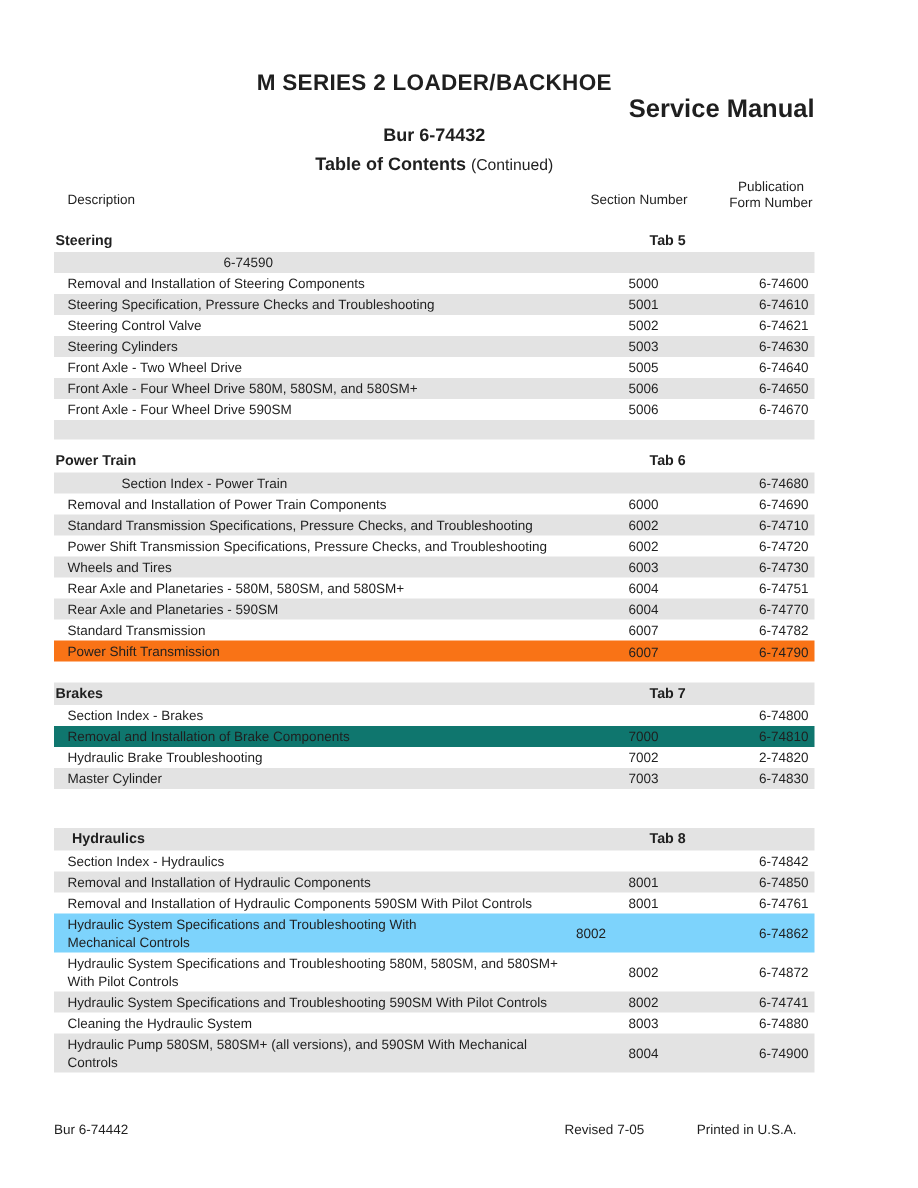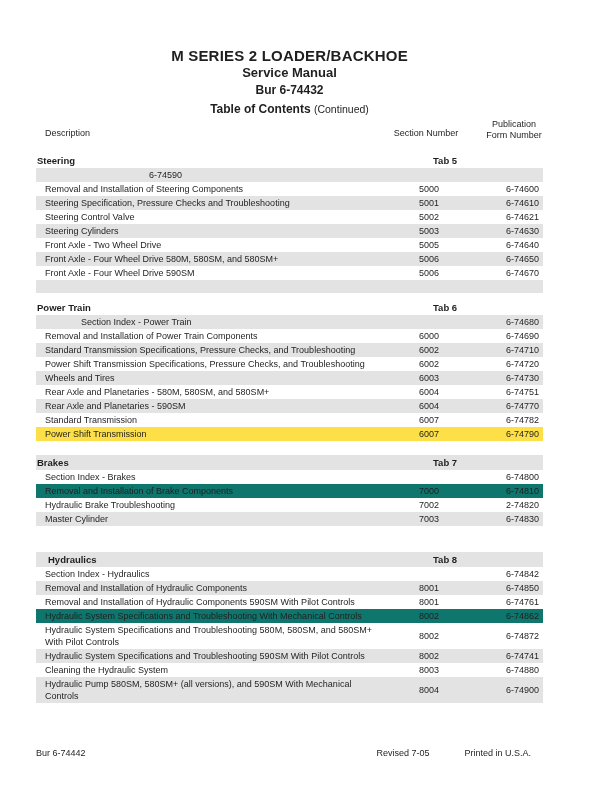--- a/index.html
+++ b/index.html
@@ -5,21 +5,21 @@
   html,body{margin:0;padding:0;background:#888;}
   .page{
     position:relative;width:612px;height:792px;margin:0 auto;
     background:#ffffff;color:#1f1f1f;
     font-family:Liberation Sans, sans-serif;
     overflow:hidden;
   }
   
   .doc-header{position:absolute;left:36px;top:47px;width:507px;text-align:center;}
   .doc-title{font-size:15px;font-weight:bold;letter-spacing:.2px;line-height:17px;}
-  .doc-subtitle{font-size:13px;font-weight:bold;line-height:18px;}
+  .doc-subtitle{font-size:17px;font-weight:bold;line-height:18px;text-align:right;}
   .doc-form{font-size:12px;font-weight:bold;line-height:17px;}
   .toc-line{margin-top:3px;font-size:12px;font-weight:bold;line-height:15px;}
   .toc-continued{font-size:10.5px;font-weight:normal;}
   
   .colhead{position:absolute;left:36px;top:119px;width:507px;height:22px;font-size:9px;}
   .colhead .c-desc{position:absolute;left:9px;bottom:3px;}
   .colhead .c-sec{position:absolute;left:320px;bottom:3px;width:140px;text-align:center;}
   .colhead .c-pub{position:absolute;right:-4px;bottom:0;width:66px;text-align:center;line-height:11px;}
   
   .toc-body{position:absolute;left:36px;top:153px;width:507px;}
@@ -151,21 +151,21 @@
         <div class="row shaded" style="background: rgb(227, 227, 227);">
           <span class="r-desc">Rear Axle and Planetaries - 590SM</span>
           <span class="r-sec">6004</span>
           <span class="r-pub">6-74770</span>
         </div>
         <div class="row">
           <span class="r-desc">Standard Transmission</span>
           <span class="r-sec">6007</span>
           <span class="r-pub">6-74782</span>
         </div>
-        <div class="row shaded" style="background: #fde047;">
+        <div class="row shaded" style="background: #f97316; align-items: flex-end;">
           <span class="r-desc">Power Shift Transmission</span>
           <span class="r-sec">6007</span>
           <span class="r-pub">6-74790</span>
         </div>
       </div>
       <div class="section sec-2">
         <div class="sec-header shaded" style="background: rgb(227, 227, 227);">
           <span class="sh-name">Brakes</span>
           <span class="sh-tab">Tab 7</span>
         </div>
@@ -203,21 +203,21 @@
         <div class="row shaded" style="background: rgb(227, 227, 227);">
           <span class="r-desc">Removal and Installation of Hydraulic Components</span>
           <span class="r-sec">8001</span>
           <span class="r-pub">6-74850</span>
         </div>
         <div class="row">
           <span class="r-desc">Removal and Installation of Hydraulic Components 590SM With Pilot Controls</span>
           <span class="r-sec">8001</span>
           <span class="r-pub">6-74761</span>
         </div>
-        <div class="row shaded" style="background: #0f766e;">
+        <div class="row shaded" style="background: #7dd3fc; gap: 35px;">
           <span class="r-desc">Hydraulic System Specifications and Troubleshooting With Mechanical Controls</span>
           <span class="r-sec">8002</span>
           <span class="r-pub">6-74862</span>
         </div>
         <div class="row">
           <span class="r-desc">Hydraulic System Specifications and Troubleshooting 580M, 580SM, and 580SM+ With Pilot Controls</span>
           <span class="r-sec">8002</span>
           <span class="r-pub">6-74872</span>
         </div>
         <div class="row shaded" style="background: rgb(227, 227, 227);">

